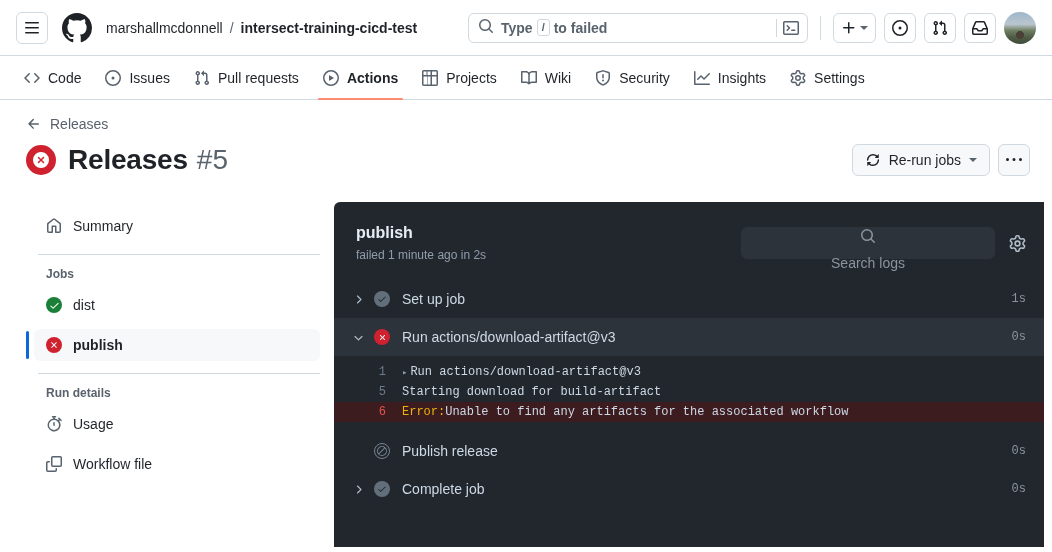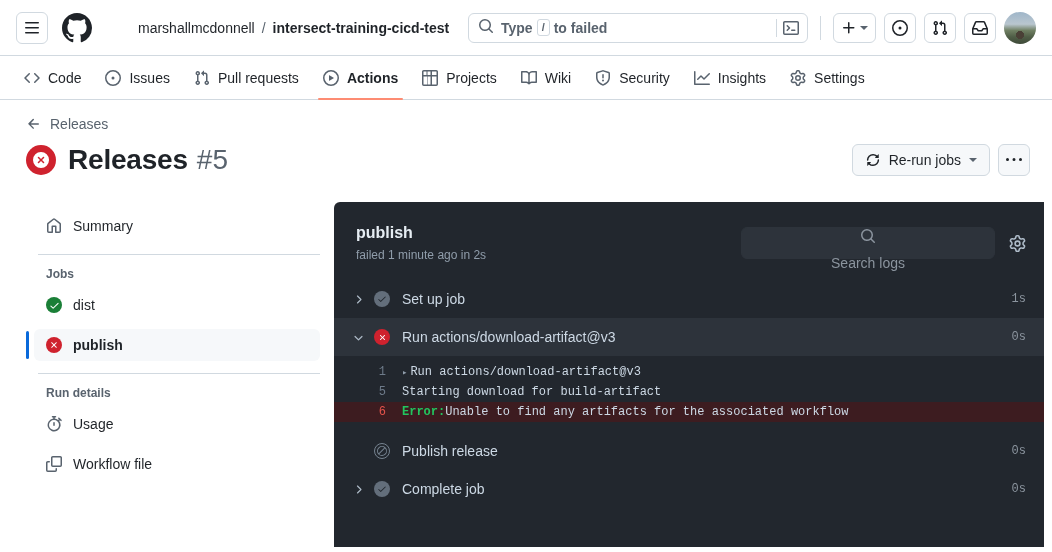--- a/index.html
+++ b/index.html
@@ -21,21 +21,21 @@
     background: #ffffff;
   }
   .hamburger {
     width: 32px; height: 32px;
     border: 1px solid #d1d9e0; border-radius: 6px;
     display: flex; align-items: center; justify-content: center;
     flex: none; cursor: pointer;
   }
   .gh-mark { margin-left: 14px; flex: none; display:flex; align-items:center; }
   .crumbs { margin-left: 14px; display: flex; align-items: center; gap: 7px; font-size: 14px; white-space: nowrap; }
-  .crumb-owner { color: #1f2328; margin-left: 32px; }
+  .crumb-owner { color: #1f2328; }
   .crumb-sep { color: #59636e; }
   .crumb-repo { color: #1f2328; font-weight: 700; }
 
   .topbar-right { margin-left: auto; display: flex; align-items: center; gap: 8px; font-weight: bold; }
   .searchbox {
     width: 340px; height: 30px;
     border: 1px solid #d1d9e0; border-radius: 6px;
     display: flex; align-items: center; padding: 0 8px 0 9px;
     background: #ffffff; cursor: text;
   }
@@ -168,21 +168,21 @@
   .step-icon.bad { background: #cf222e; color: #fff; }
   .step-icon.skip { border: 1px solid #768390; color: #768390; }
   .step-time { margin-left: auto; color: #8b949e; font-size: 12px; font-family: "Liberation Mono", monospace; }
 
   .logbody { padding: 6px 0 10px 0; font-family: "Liberation Mono", monospace; font-size: 12px; }
   .logline { display: flex; align-items: center; min-height: 20px; padding: 0 18px 0 0; color: #cdd9e5; }
   .logline.error { background: #3d1c20; }
   .lineno { width: 68px; flex: none; text-align: right; padding-right: 16px; color: #6e7b8a; }
   .logline.error .lineno { color: #e5534b; }
   .logtext { white-space: pre; }
-  .err-label { color: #22c55e; font-weight: 700; }
+  .err-label { color: #eab308; font-weight: 400; }
   .tri { color: #909dab; margin-right: 3px; font-size: 9px; }
 </style>
 </head>
 <body>
 
 <div class="topbar">
   <div class="hamburger">
     <svg width="16" height="16" viewBox="0 0 16 16" fill="#1f2328">
         <path d="M1 2.75A.75.75 0 0 1 1.75 2h12.5a.75.75 0 0 1 0 1.5H1.75A.75.75 0 0 1 1 2.75Zm0 5A.75.75 0 0 1 1.75 7h12.5a.75.75 0 0 1 0 1.5H1.75A.75.75 0 0 1 1 7.75ZM1.75 12h12.5a.75.75 0 0 1 0 1.5H1.75a.75.75 0 0 1 0-1.5Z"></path>
       </svg>

